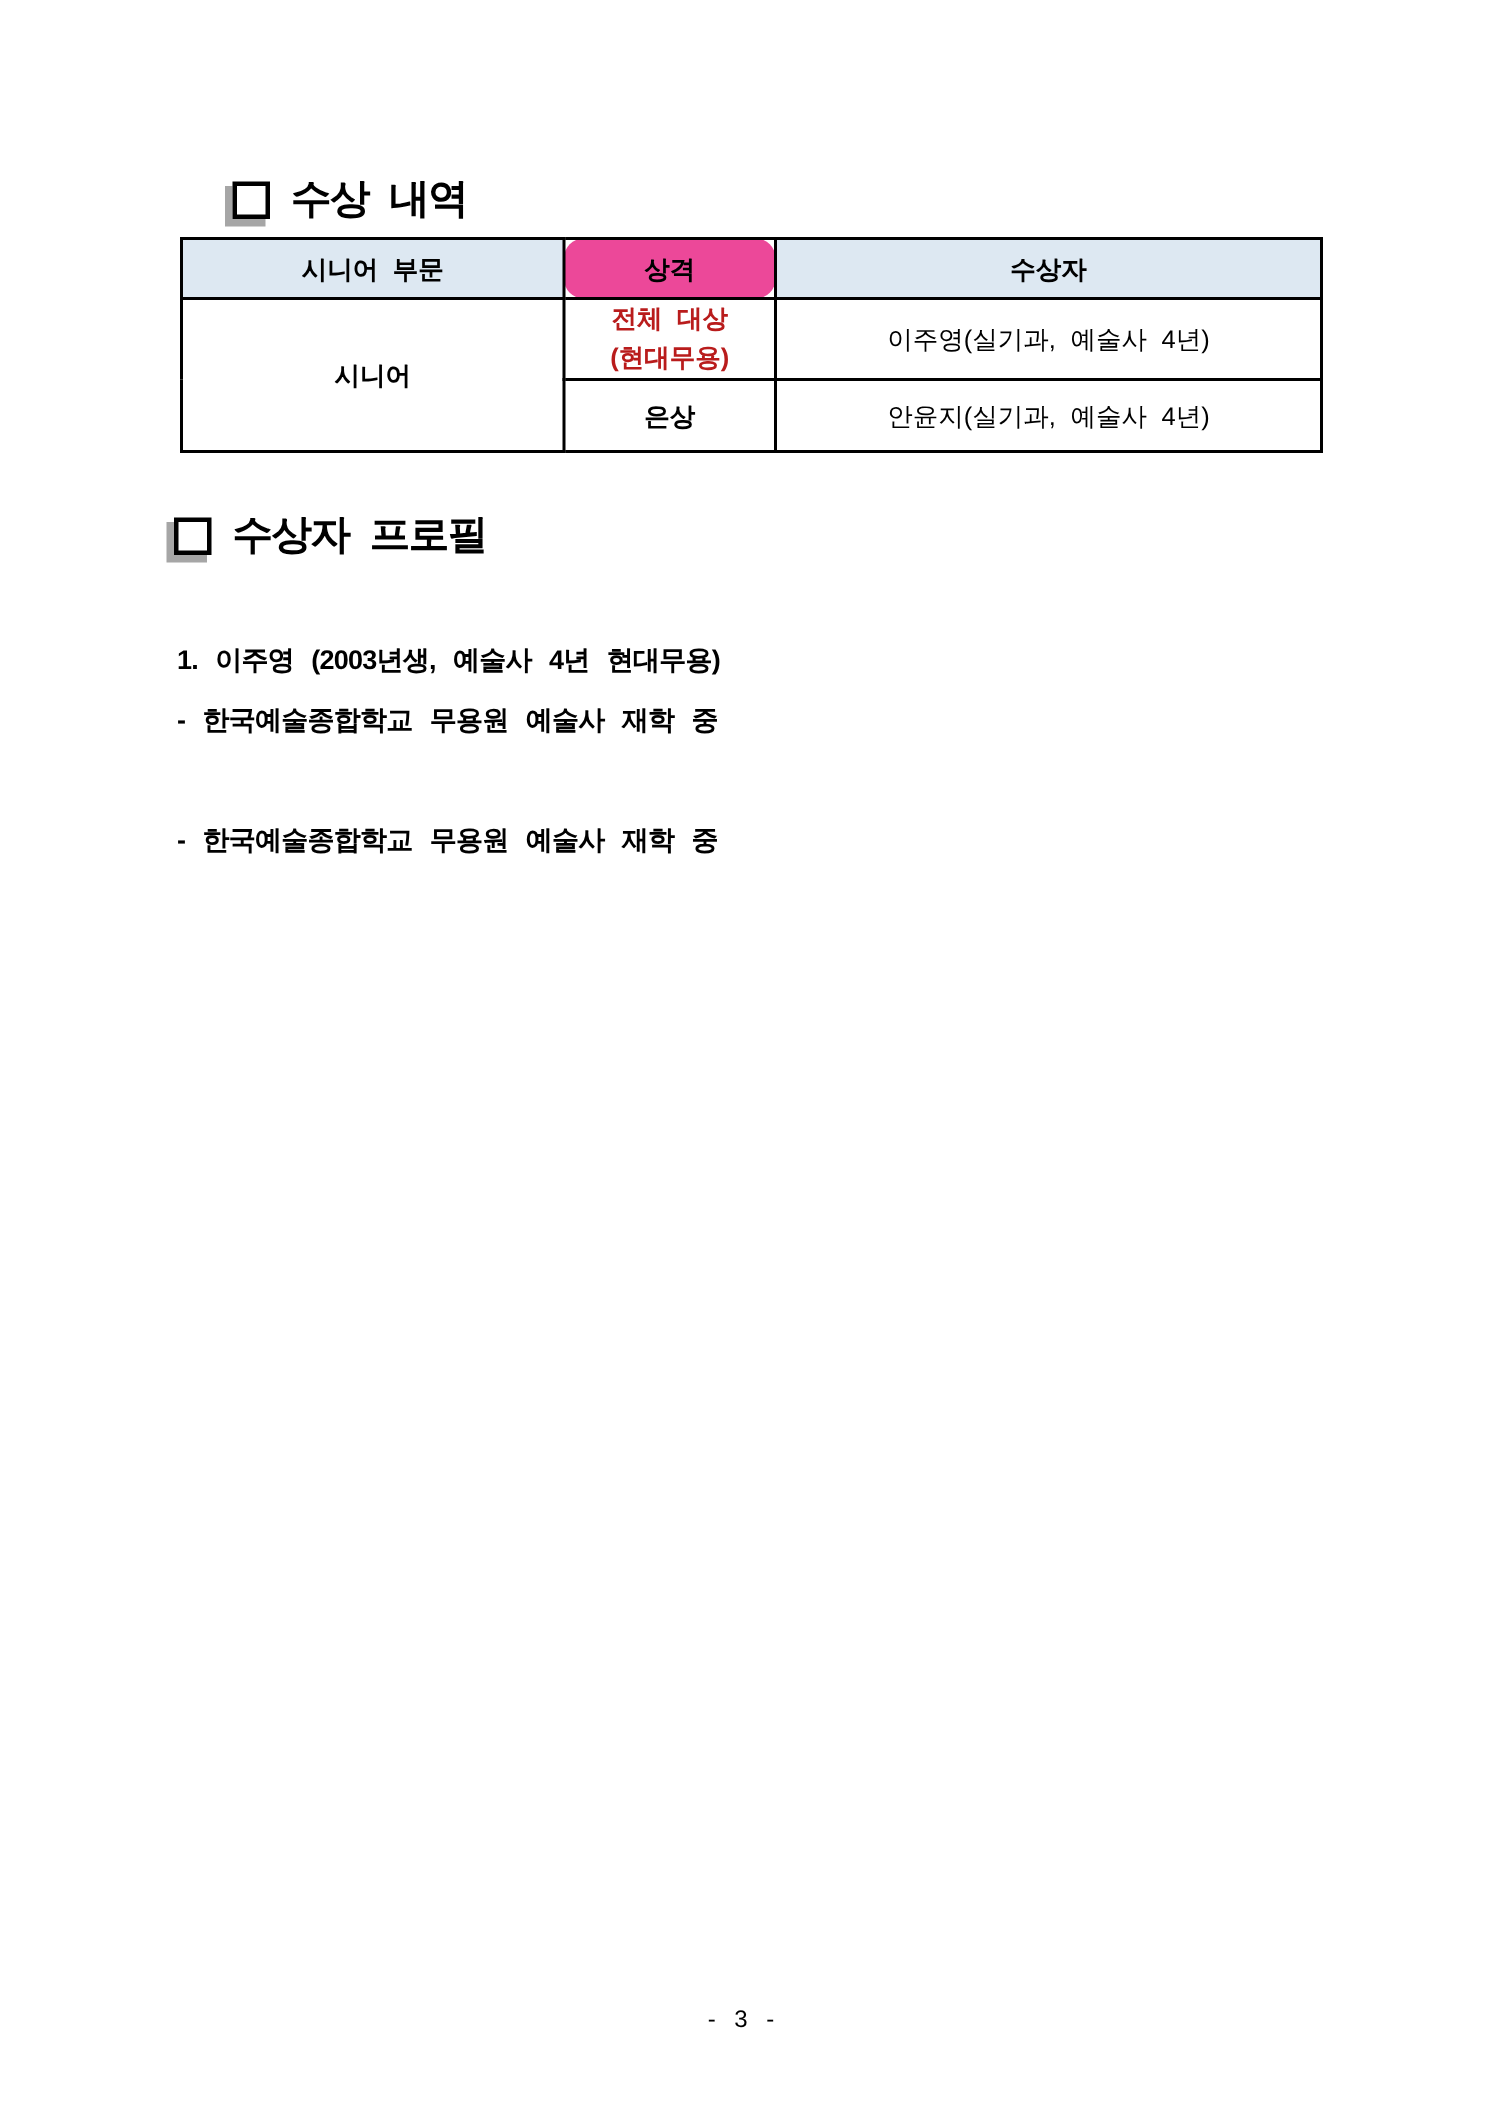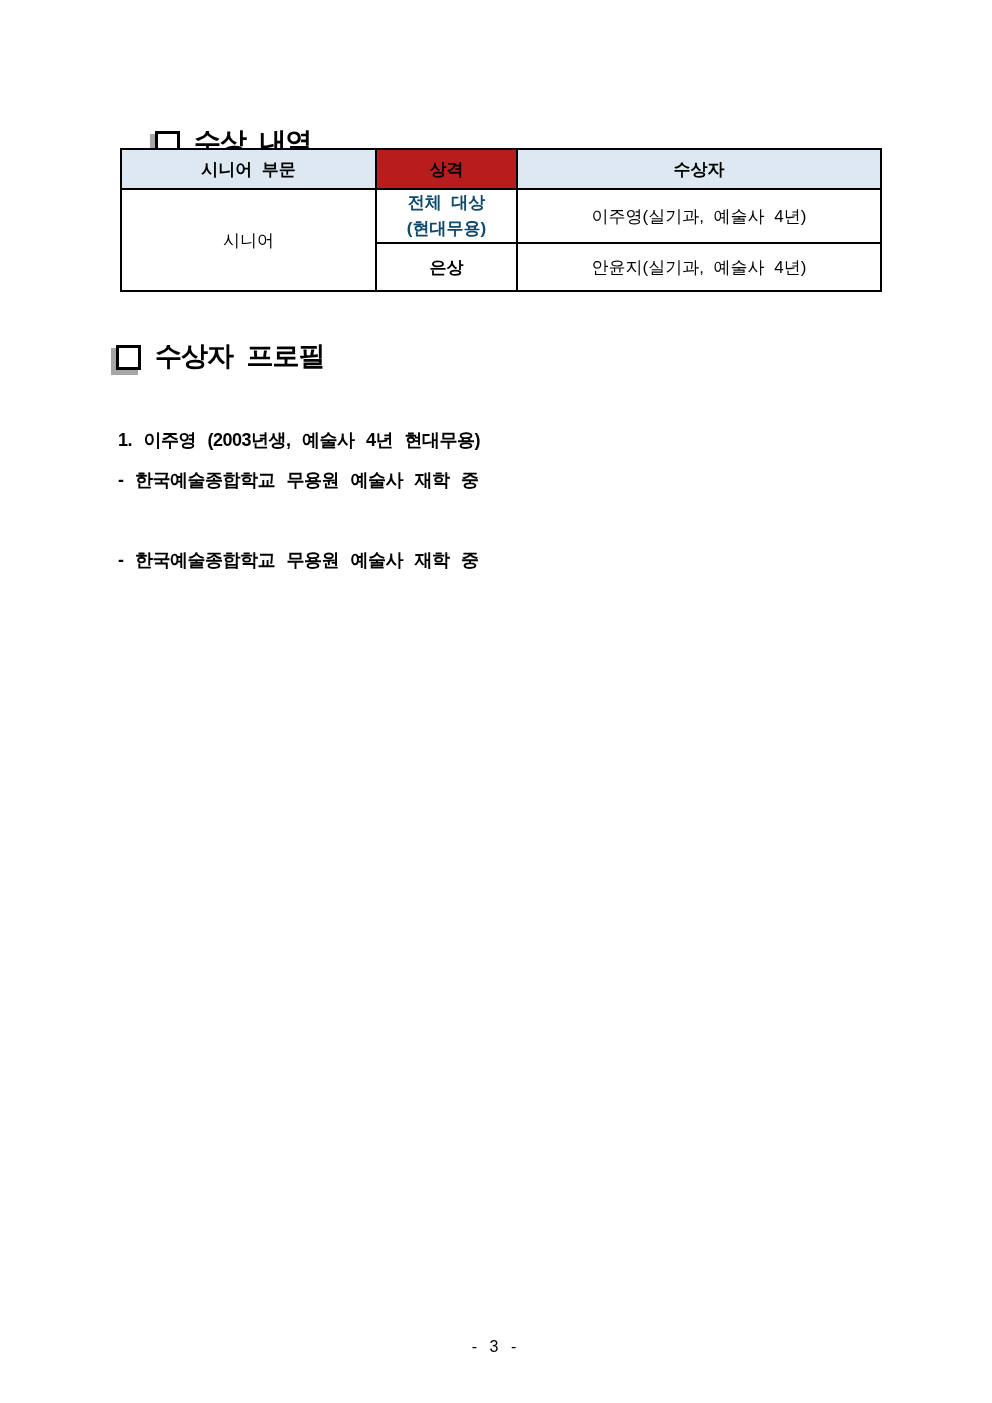--- a/index.html
+++ b/index.html
@@ -35,28 +35,28 @@
     flex: 0 0 auto;
   }
   .section-heading .heading-text {
     font-size: 27px;
     font-weight: 800;
     letter-spacing: -1px;
     word-spacing: 7px;
     line-height: 1;
     padding-bottom: 2px;
   }
-  #heading-awards   { top: 129px; padding-left: 39px; }
+  #heading-awards   { top: 119px; padding-left: 39px; }
   #heading-profiles { top: 343px; }
 
   
   .awards-table {
     position: absolute;
     left: 120px;
-    top: 148px;
+    top: 158px;
     width: 760px;
     border-collapse: collapse;
     table-layout: fixed;
   }
   .awards-table td, .awards-table th {
     border: 2px solid #000000;
     text-align: center;
     vertical-align: middle;
     font-size: 17px;
     letter-spacing: 0px;
@@ -65,21 +65,21 @@
   }
   .awards-table th {
     font-weight: 700;
     height: 40px;
   }
   .awards-table .row-prize-1 td { height: 53px; }
   .awards-table .row-prize-2 td { height: 48px; }
   .col-division { width: 255px; }
   .col-grade    { width: 141px; }
   .col-winner   { width: 364px; }
-  .cell-category { font-weight: 400; }
+  .cell-category { font-weight: 700; }
   .cell-grade    { font-weight: 700; }
   .cell-grade-blue {
     font-weight: 700;
     line-height: 26px;
   }
   .cell-winner { font-weight: 400; margin-left: 22px; }
 
   
   .profile-block {
     position: absolute;
@@ -120,28 +120,28 @@
 
   <table class="awards-table">
     <colgroup>
       <col class="col-division">
       <col class="col-grade">
       <col class="col-winner">
     </colgroup>
     <thead>
       <tr>
         <th class="header-cell" style="background: rgb(221, 232, 242);">시니어 부문</th>
-        <th class="header-cell" style="background: #b91c1c;">상격</th>
+        <th class="header-cell" style="background: #ec4899; border-radius: 13px;">상격</th>
         <th class="header-cell" style="background: rgb(221, 232, 242); margin-top: 48px;">수상자</th>
       </tr>
     </thead>
     <tbody>
       <tr class="row-prize-1">
         <td class="cell-category" rowspan="2">시니어</td>
-        <td class="cell-grade-blue" style="color: #0c4a6e; margin-left: 32px;">
+        <td class="cell-grade-blue" style="color: #b91c1c; margin-left: 32px;">
           <div>전체 대상</div>
           <div>(현대무용)</div>
         </td>
         <td class="cell-winner">이주영(실기과, 예술사 4년)</td>
       </tr>
       <tr class="row-prize-2">
         <td class="cell-grade">은상</td>
         <td class="cell-winner">안윤지(실기과, 예술사 4년)</td>
       </tr>
     </tbody>

